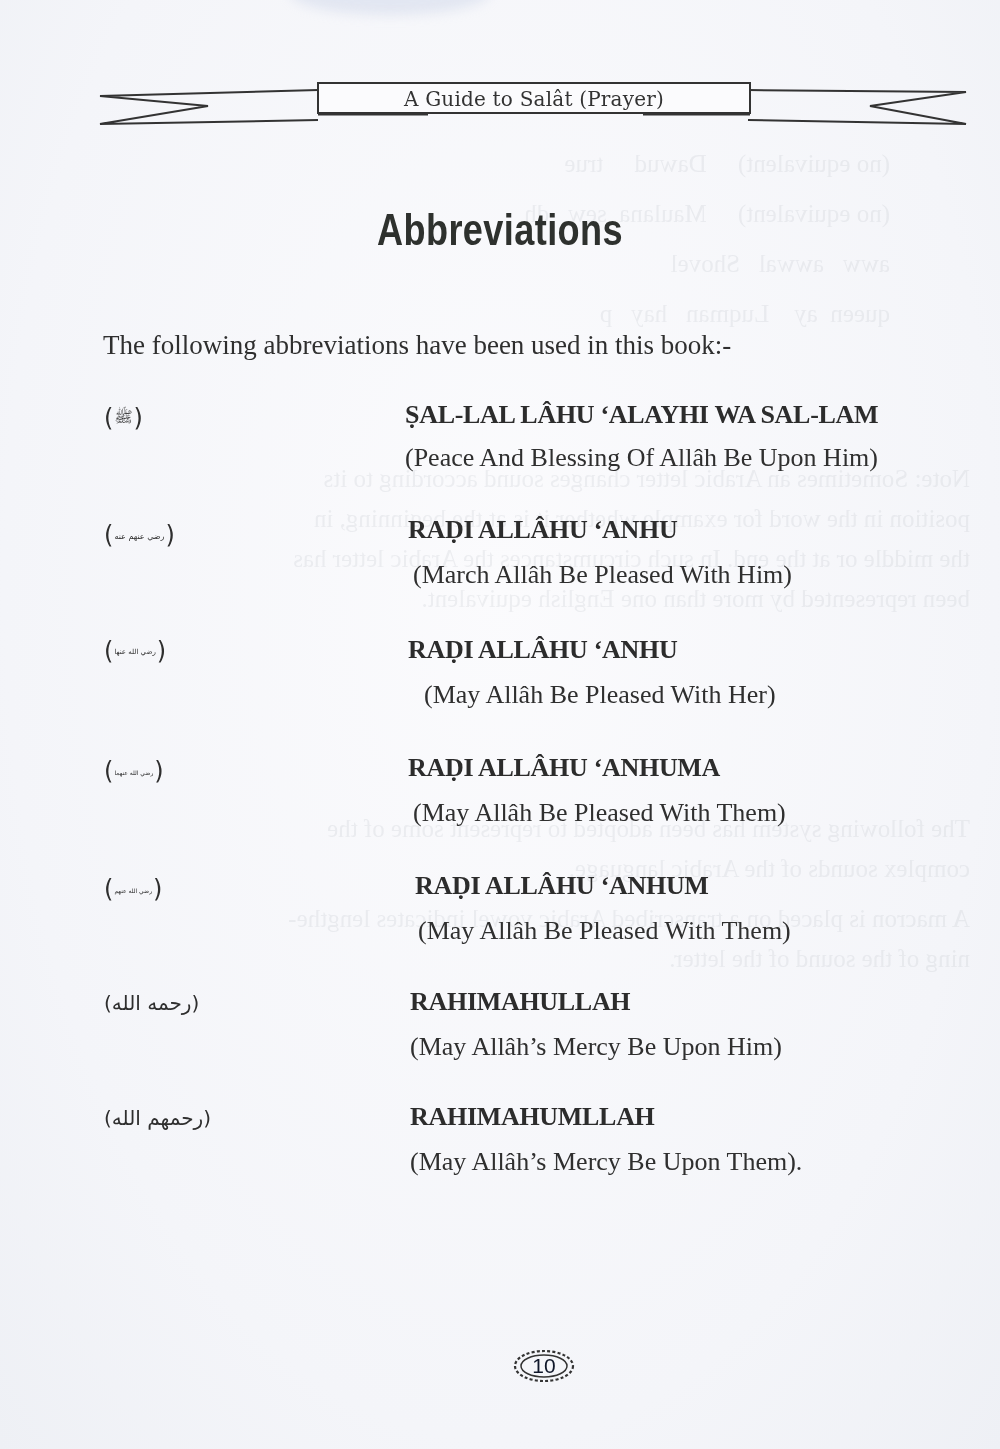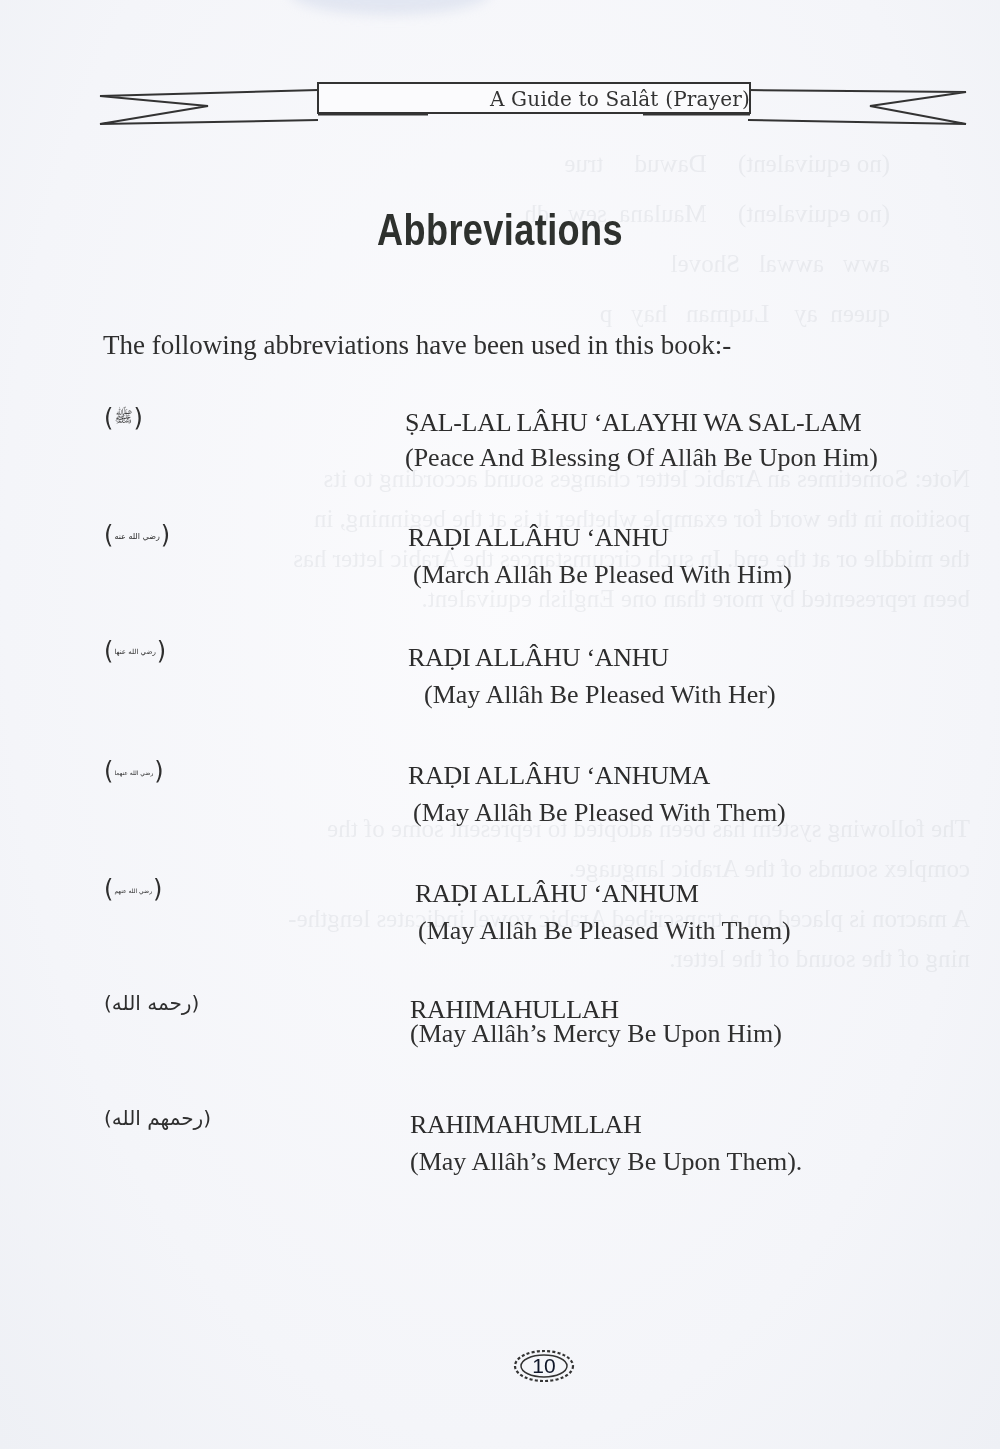--- a/index.html
+++ b/index.html
@@ -32,21 +32,21 @@
     }
     .bleed div { position: absolute; white-space: nowrap; }
 
     
     .banner {
       position: absolute; left: 98px; top: 80px; width: 870px; height: 50px;
     }
     .banner svg { position: absolute; left: 0; top: 0; }
     .banner-title {
       position: absolute; left: 318px; top: 84px; width: 432px; height: 30px;
-      text-align: right;
+      text-align: center;
       font-family: "DejaVu Serif", serif;
       font-size: 20px;
       color: #333;
       line-height: 30px;
       letter-spacing: 0.2px;
     }
 
     .page-title {
       position: absolute; left: 0; width: 1000px; top: 205px;
       text-align: center;
@@ -73,22 +73,22 @@
       font-family: "DejaVu Sans", sans-serif;
     }
     .entry .symbol .glyph {
       display: inline-block;
       font-size: 15px;
       vertical-align: middle;
       margin: 0 1px;
     }
     .entry .symbol.arabic { font-size: 20px; }
     .entry .translit {
-      position: absolute; top: 8px;
-      font-weight: normal;
+      position: absolute; top: 0;
+      font-weight: bold;
       font-size: 26px;
       color: #2c2c2c;
       white-space: nowrap;
       letter-spacing: -0.3px;
     }
     .entry .meaning {
       position: absolute;
       font-size: 26px;
       color: #2f2f2f;
       white-space: nowrap;
@@ -151,21 +151,21 @@
 <div class="entry" style="top:400px;">
   <span class="symbol" style="top:4px;">
     <span>(</span><span class="glyph">ﷺ</span><span>)</span>
   </span>
   <span class="translit" style="left:405px;">ṢAL-LAL LÂHU ‘ALAYHI WA SAL-LAM</span>
   <span class="meaning" style="left:405px; top:43px;">(Peace And Blessing Of Allâh Be Upon Him)</span>
 </div>
 
 <div class="entry" style="top:515px;">
   <span class="symbol" style="top:6px;">
-    <span>(</span><span class="glyph" style="font-size:8px;">رضي الله عنه</span><span>)</span>
+    <span>(</span><span class="glyph" style="font-size:8px;">رضي عنهم عنه</span><span>)</span>
   </span>
   <span class="translit" style="left:408px;">RAḌI ALLÂHU ‘ANHU</span>
   <span class="meaning" style="left:413px; top:45px;">(March Allâh Be Pleased With Him)</span>
 </div>
 
 <div class="entry" style="top:635px;">
   <span class="symbol" style="top:2px;">
     <span>(</span><span class="glyph" style="font-size:7px;">رضي الله عنها</span><span>)</span>
   </span>
   <span class="translit" style="left:408px;">RAḌI ALLÂHU ‘ANHU</span>
@@ -184,21 +184,21 @@
   <span class="symbol" style="top:4px;">
     <span>(</span><span class="glyph" style="font-size:6px;">رضي الله عنهم</span><span>)</span>
   </span>
   <span class="translit" style="left:415px;">RAḌI ALLÂHU ‘ANHUM</span>
   <span class="meaning" style="left:418px; top:45px;">(May Allâh Be Pleased With Them)</span>
 </div>
 
 <div class="entry" style="top:987px;">
   <span class="symbol arabic" style="top:4px;">(رحمه الله)</span>
   <span class="translit" style="left:410px;">RAHIMAHULLAH</span>
-  <span class="meaning" style="left:410px; top:32px;">(May Allâh’s Mercy Be Upon Him)</span>
+  <span class="meaning" style="left:410px; top:45px;">(May Allâh’s Mercy Be Upon Him)</span>
 </div>
 
 <div class="entry" style="top:1102px;">
   <span class="symbol arabic" style="top:4px;">(رحمهم الله)</span>
   <span class="translit" style="left:410px;">RAHIMAHUMLLAH</span>
   <span class="meaning" style="left:410px; top:45px;">(May Allâh’s Mercy Be Upon Them).</span>
 </div>
 
 <div class="page-number">
   <svg width="64" height="36" viewBox="0 0 64 36">

